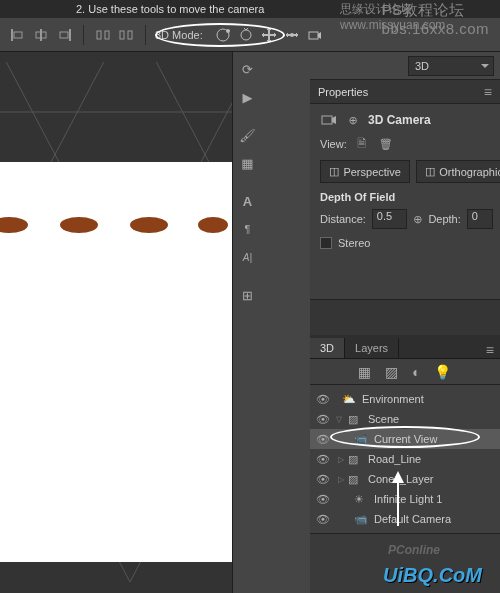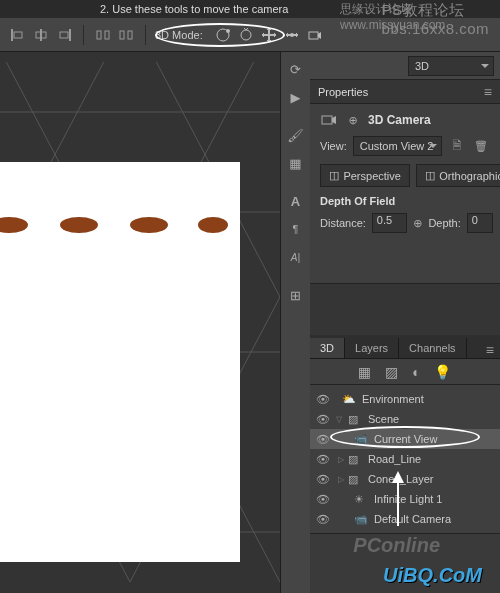--- a/index.html
+++ b/index.html
@@ -1,19 +1,19 @@
 <!DOCTYPE html>
 <html><head>
 <meta charset="utf-8">
 <style>
 * { margin: 0; padding: 0; box-sizing: border-box; font-family: "Segoe UI", Tahoma, sans-serif; }
 body { width: 500px; height: 593px; background: #454545; color: #ccc; font-size: 11px; overflow: hidden; position: relative; }
 
 
-.top-bar { height: 18px; background: #2a2a2a; display: flex; align-items: center; padding-left: 100px; color: #ddd; font-size: 11px; position: relative; }
+.top-bar { height: 18px; background: #2a2a2a; display: flex; align-items: center; padding-left: 76px; color: #ddd; font-size: 11px; position: relative; }
 
 
 .options-bar { height: 34px; background: #454545; border-bottom: 1px solid #1e1e1e; display: flex; align-items: center; padding: 0 8px; gap: 6px; position: relative; }
 .tool-group { display: flex; gap: 3px; align-items: center; }
 .opt-icon { width: 20px; height: 20px; display: flex; align-items: center; justify-content: center; color: #999; }
 .divider { width: 1px; height: 20px; background: #2a2a2a; margin: 0 3px; }
 .mode-label { color: #ccc; font-size: 11px; margin-right: 4px; }
 .oval-highlight { position: absolute; border: 2px solid #fff; border-radius: 50%; pointer-events: none; }
 
 
@@ -24,21 +24,21 @@
 .canvas-wrap { position: absolute; left: 0; top: 10px; width: 280px; height: 520px; }
 .ground-grid { position: absolute; left: -120px; top: 0; width: 500px; height: 520px; }
 .doc-bg { position: absolute; left: -50px; top: 100px; width: 290px; height: 400px; background: #fff; }
 .cone { position: absolute; width: 38px; height: 16px; background: #8b4018; border-radius: 50%; }
 
 
 .tool-strip { width: 30px; background: #454545; border-left: 1px solid #1e1e1e; display: flex; flex-direction: column; align-items: center; padding-top: 6px; gap: 6px; }
 .strip-icon { width: 22px; height: 22px; display: flex; align-items: center; justify-content: center; color: #aaa; font-size: 13px; }
 
 
-.panels { width: 190px; background: #3a3a3a; display: flex; flex-direction: column; }
+.panels { width: 190px; background: #3a3a3a; display: flex; flex-direction: column; margin-left: 48px; }
 
 
 .panel-top-row { height: 28px; background: #454545; border-bottom: 1px solid #222; display: flex; align-items: center; justify-content: flex-end; padding: 0 6px; }
 .dropdown { background: #353535; border: 1px solid #222; height: 20px; display: flex; align-items: center; padding: 0 6px; min-width: 80px; position: relative; font-size: 11px; color: #ccc; }
 .dropdown::after { content: ""; position: absolute; right: 4px; top: 7px; border: 4px solid transparent; border-top-color: #aaa; }
 
 
 .panel-header { height: 24px; background: #353535; border-bottom: 1px solid #222; display: flex; align-items: center; padding: 0 8px; font-size: 11px; color: #ddd; gap: 6px; }
 .panel-header .menu-btn { margin-left: auto; color: #999; font-size: 14px; }
 
@@ -74,21 +74,21 @@
 .disc { width: 10px; text-align: center; color: #777; font-size: 8px; }
 .indent-1 { padding-left: 4px; }
 .indent-2 { padding-left: 16px; }
 .tree-icon { width: 16px; color: #aaa; font-size: 11px; }
 .panel-footer { height: 60px; background: #3a3a3a; border-top: 1px solid #222; position: relative; }
 
 
 .watermark-top { position: absolute; top: 1px; right: 11px; font-size: 15px; color: #888; letter-spacing: 0.5px; pointer-events: none; z-index: 50; font-family: Arial; }
 .watermark-top2 { position: absolute; top: 1px; left: 340px; font-size: 12px; color: #888; pointer-events: none; z-index: 50; }
 .watermark-bottom { position: absolute; bottom: 6px; right: 18px; font-size: 20px; font-weight: bold; font-style: italic; color: #3da5e0; pointer-events: none; z-index: 60; text-shadow: 1px 1px 0 #000; margin-top: 9px; }
-.watermark-pc { position: absolute; bottom: 36px; right: 60px; font-size: 20px; font-weight: bold; color: #666; pointer-events: none; z-index: 40; font-style: italic; }
+.watermark-pc { position: absolute; bottom: 36px; right: 60px; font-size: 12px; font-weight: bold; color: #666; pointer-events: none; z-index: 40; font-style: italic; }
 
 
 .arrow-ann { position: absolute; bottom: 62px; right: 92px; z-index: 55; pointer-events: none; }
 
 svg { display: block; }
 </style>
 </head>
 <body>
 
 <div class="top-bar">
@@ -226,23 +226,20 @@
             <svg width="16" height="12">
               <rect x="1" y="2" width="10" height="8" fill="none" stroke="#aaa"></rect>
               <path d="M11 4 L15 2 L15 10 L11 8" fill="#aaa"></path>
             </svg>
           </span>
         <span class="icon">⊕</span>
         <span class="props-title">3D Camera</span>
       </div>
       <div class="props-row">
         <span class="label">View:</span>
-        <div class="dropdown" style="flex:1">
-          <span>Custom View 2</span>
-        </div>
         <span class="icon">🗎</span>
         <span class="icon">🗑</span>
       </div>
       <div class="props-row">
         <div class="btn-toggle">
           <span>◫</span>
           <span>Perspective</span>
         </div>
         <div class="btn-toggle">
           <span>◫</span>
@@ -250,29 +247,32 @@
         </div>
       </div>
       <div class="section-title">Depth Of Field</div>
       <div class="props-row">
         <span class="label">Distance:</span>
         <div class="num-input" style="width:44px"><span>0.5</span></div>
         <span class="icon">⊕</span>
         <span class="label">Depth:</span>
         <div class="num-input" style="width:40px"><span>0</span></div>
       </div>
+      <div class="props-row">
+        <span class="checkbox"></span>
+        <span class="label">Stereo</span>
+      </div>
       <div class="props-spacer"></div>
     </div>
 
     <div class="panel-gap"></div>
 
     <div class="tabs-row">
       <div class="tab active"><span>3D</span></div>
       <div class="tab"><span>Layers</span></div>
-      <div class="tab"><span>Channels</span></div>
       <span class="menu-btn">≡</span>
     </div>
     <div class="panel-toolbar">
       <span class="pt-icon">▦</span>
       <span class="pt-icon">▨</span>
       <span class="pt-icon">◐</span>
       <span class="pt-icon">💡</span>
     </div>
     <div class="tree">
       <div class="tree-item">

